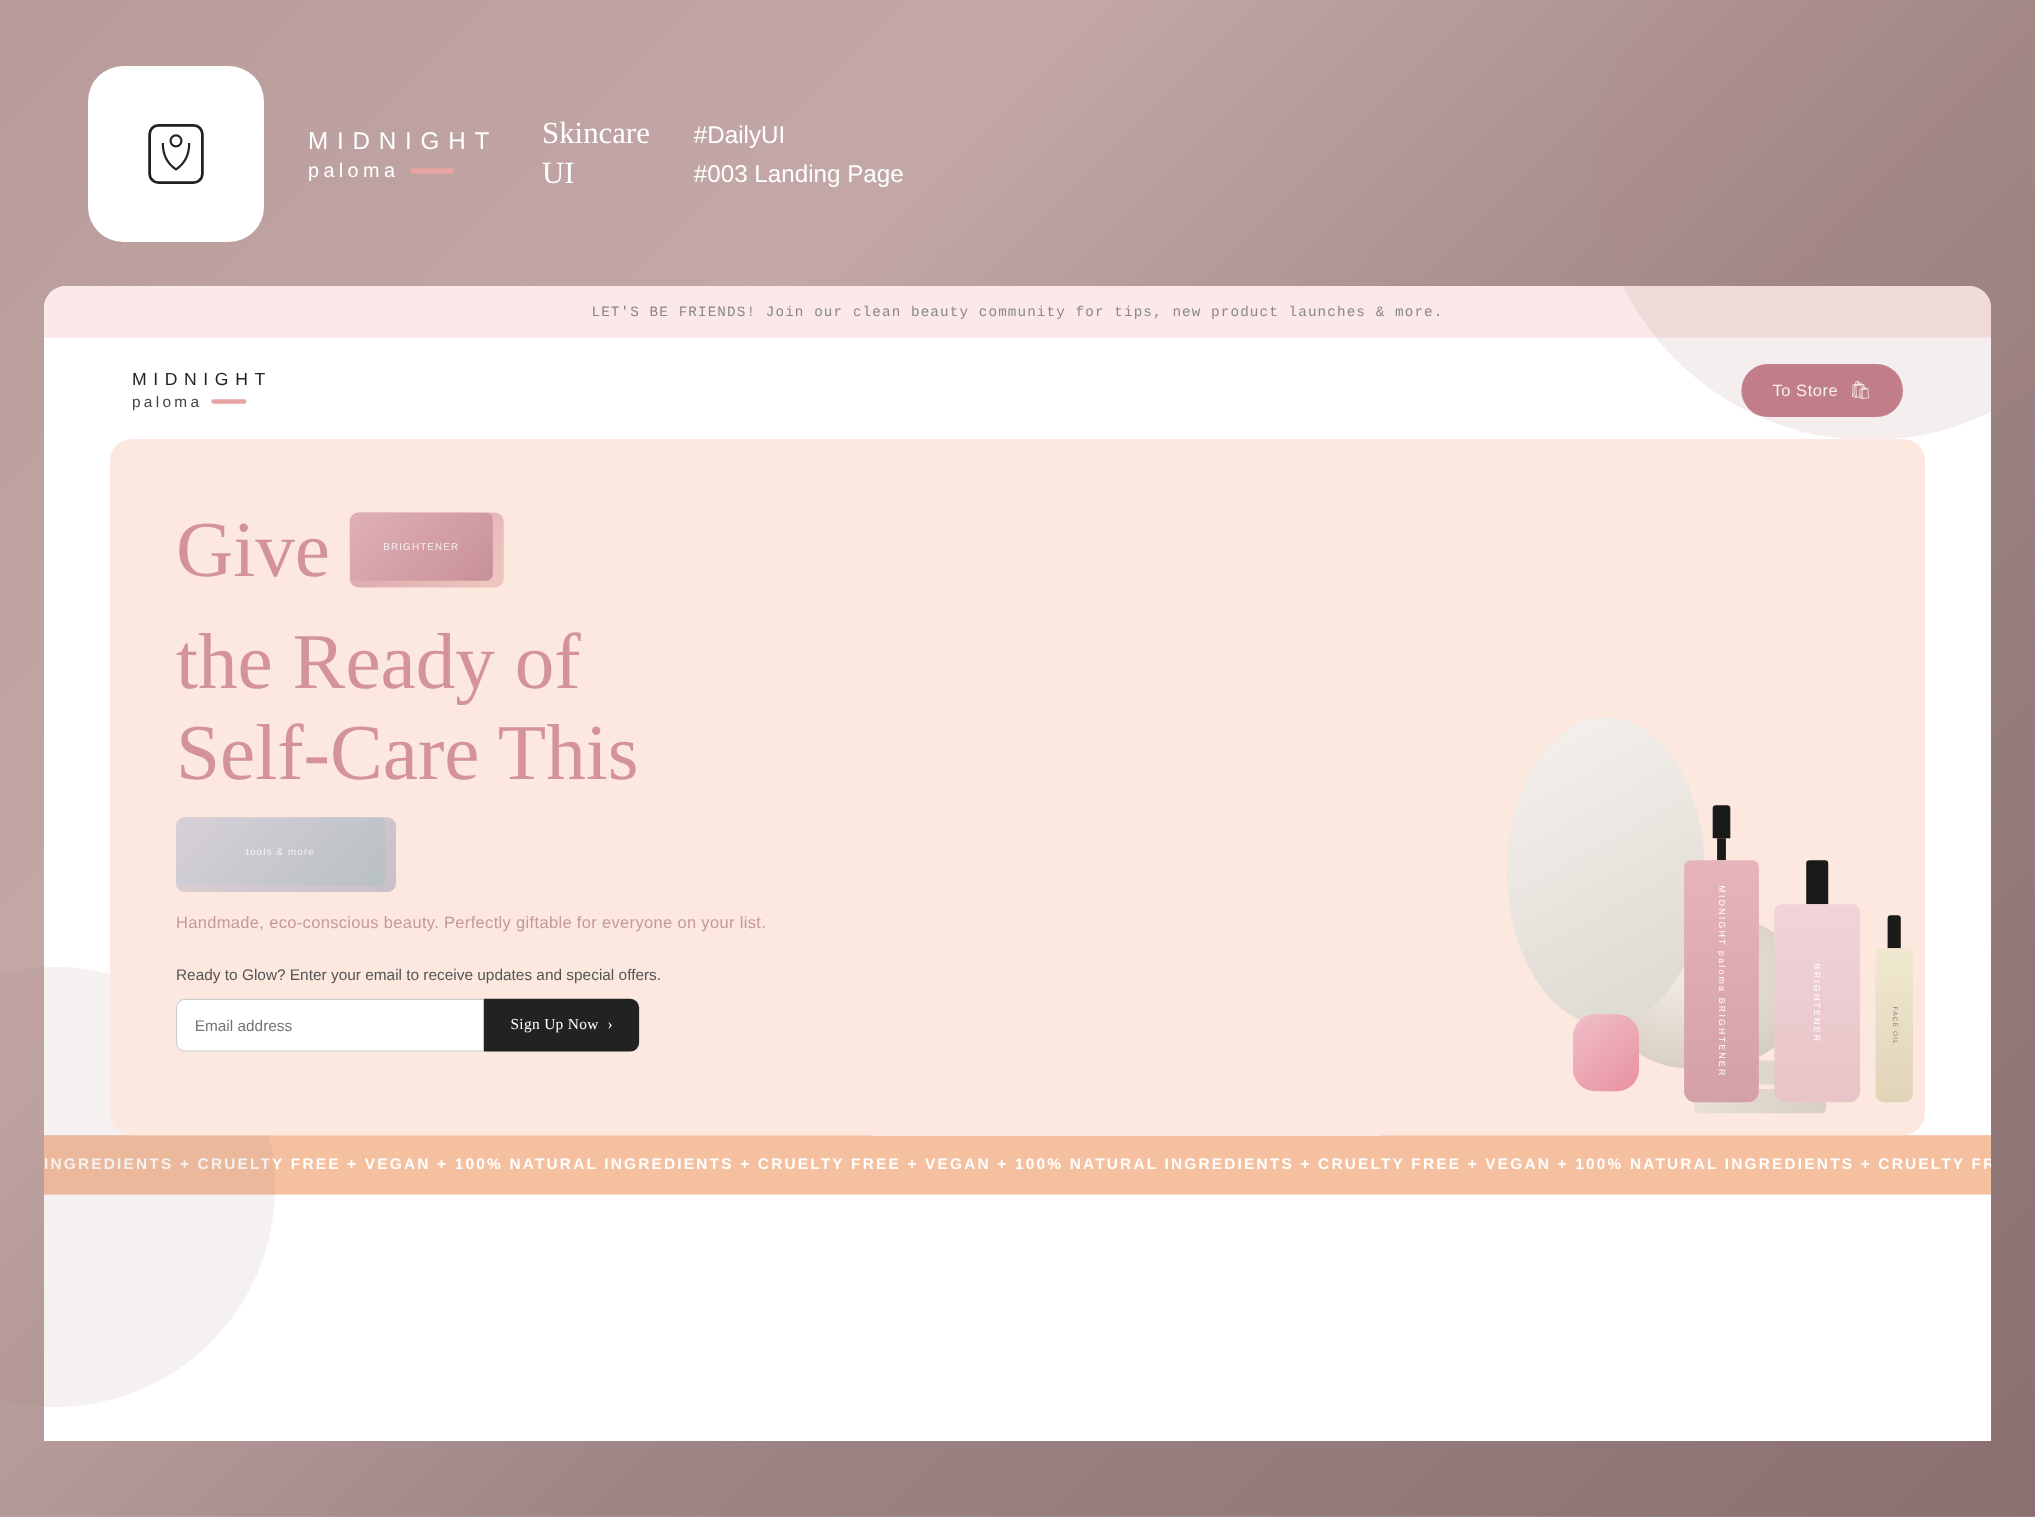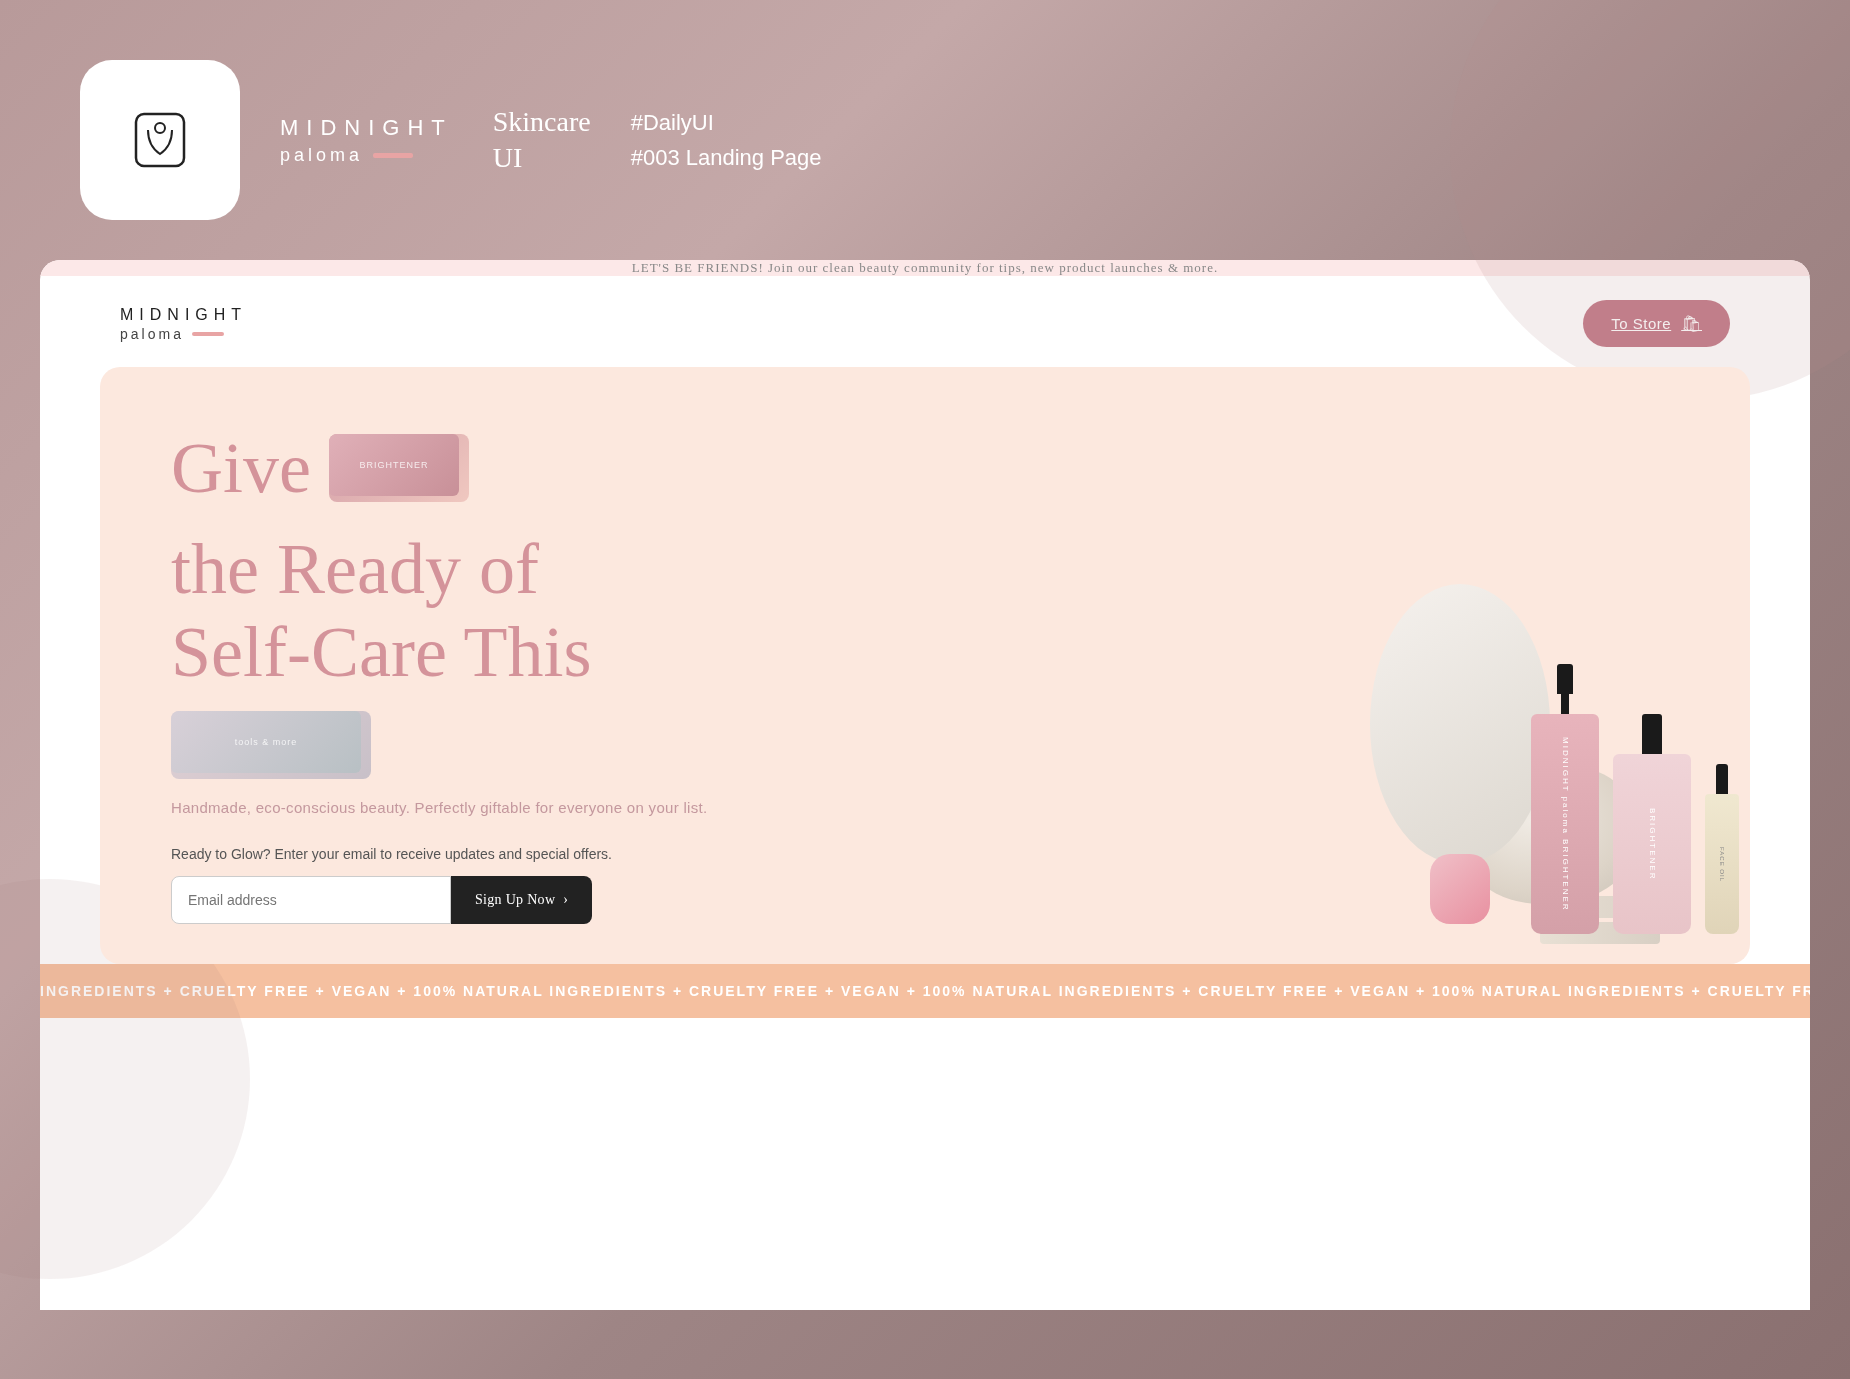--- a/index.html
+++ b/index.html
@@ -90,22 +90,22 @@
       background: #fff;
       border-radius: 20px 20px 0 0;
       overflow: hidden;
       min-height: 1050px;
     }
 
     
     .announcement-bar {
       background: #fce8e8;
       text-align: center;
-      padding: 0 20px;
-      font-family: Liberation Serif, serif;
+      padding: 16px 20px;
+      font-family: Liberation Mono, monospace;
       font-size: 13px;
       letter-spacing: 1px;
       color: #888;
     }
 
     
     .nav {
       display: flex;
       align-items: center;
       justify-content: space-between;
@@ -154,45 +154,43 @@
       border-radius: 30px;
       padding: 14px 28px;
       font-family: 'Helvetica Neue', Helvetica, sans-serif;
       font-size: 15px;
       font-weight: 400;
       cursor: pointer;
       display: flex;
       align-items: center;
       gap: 10px;
       letter-spacing: 0.5px;
-      text-decoration: underline;
     }
 
     .to-store-icon {
       font-size: 16px;
     }
 
     
     .hero {
       margin: 0 60px 0;
       background: #fce8de;
       border-radius: 20px;
       min-height: 540px;
       position: relative;
       overflow: hidden;
       display: flex;
       align-items: flex-end;
     }
 
     .hero-content {
-      padding: 60px 60px 40px;
+      padding: 60px 60px 76px;
       position: relative;
       z-index: 2;
       max-width: 700px;
-      margin-left: 11px;
     }
 
     .hero-headline {
       font-family: 'Georgia', serif;
       font-size: 72px;
       font-weight: normal;
       color: #d4939a;
       line-height: 1.15;
       margin-bottom: 20px;
       position: relative;

